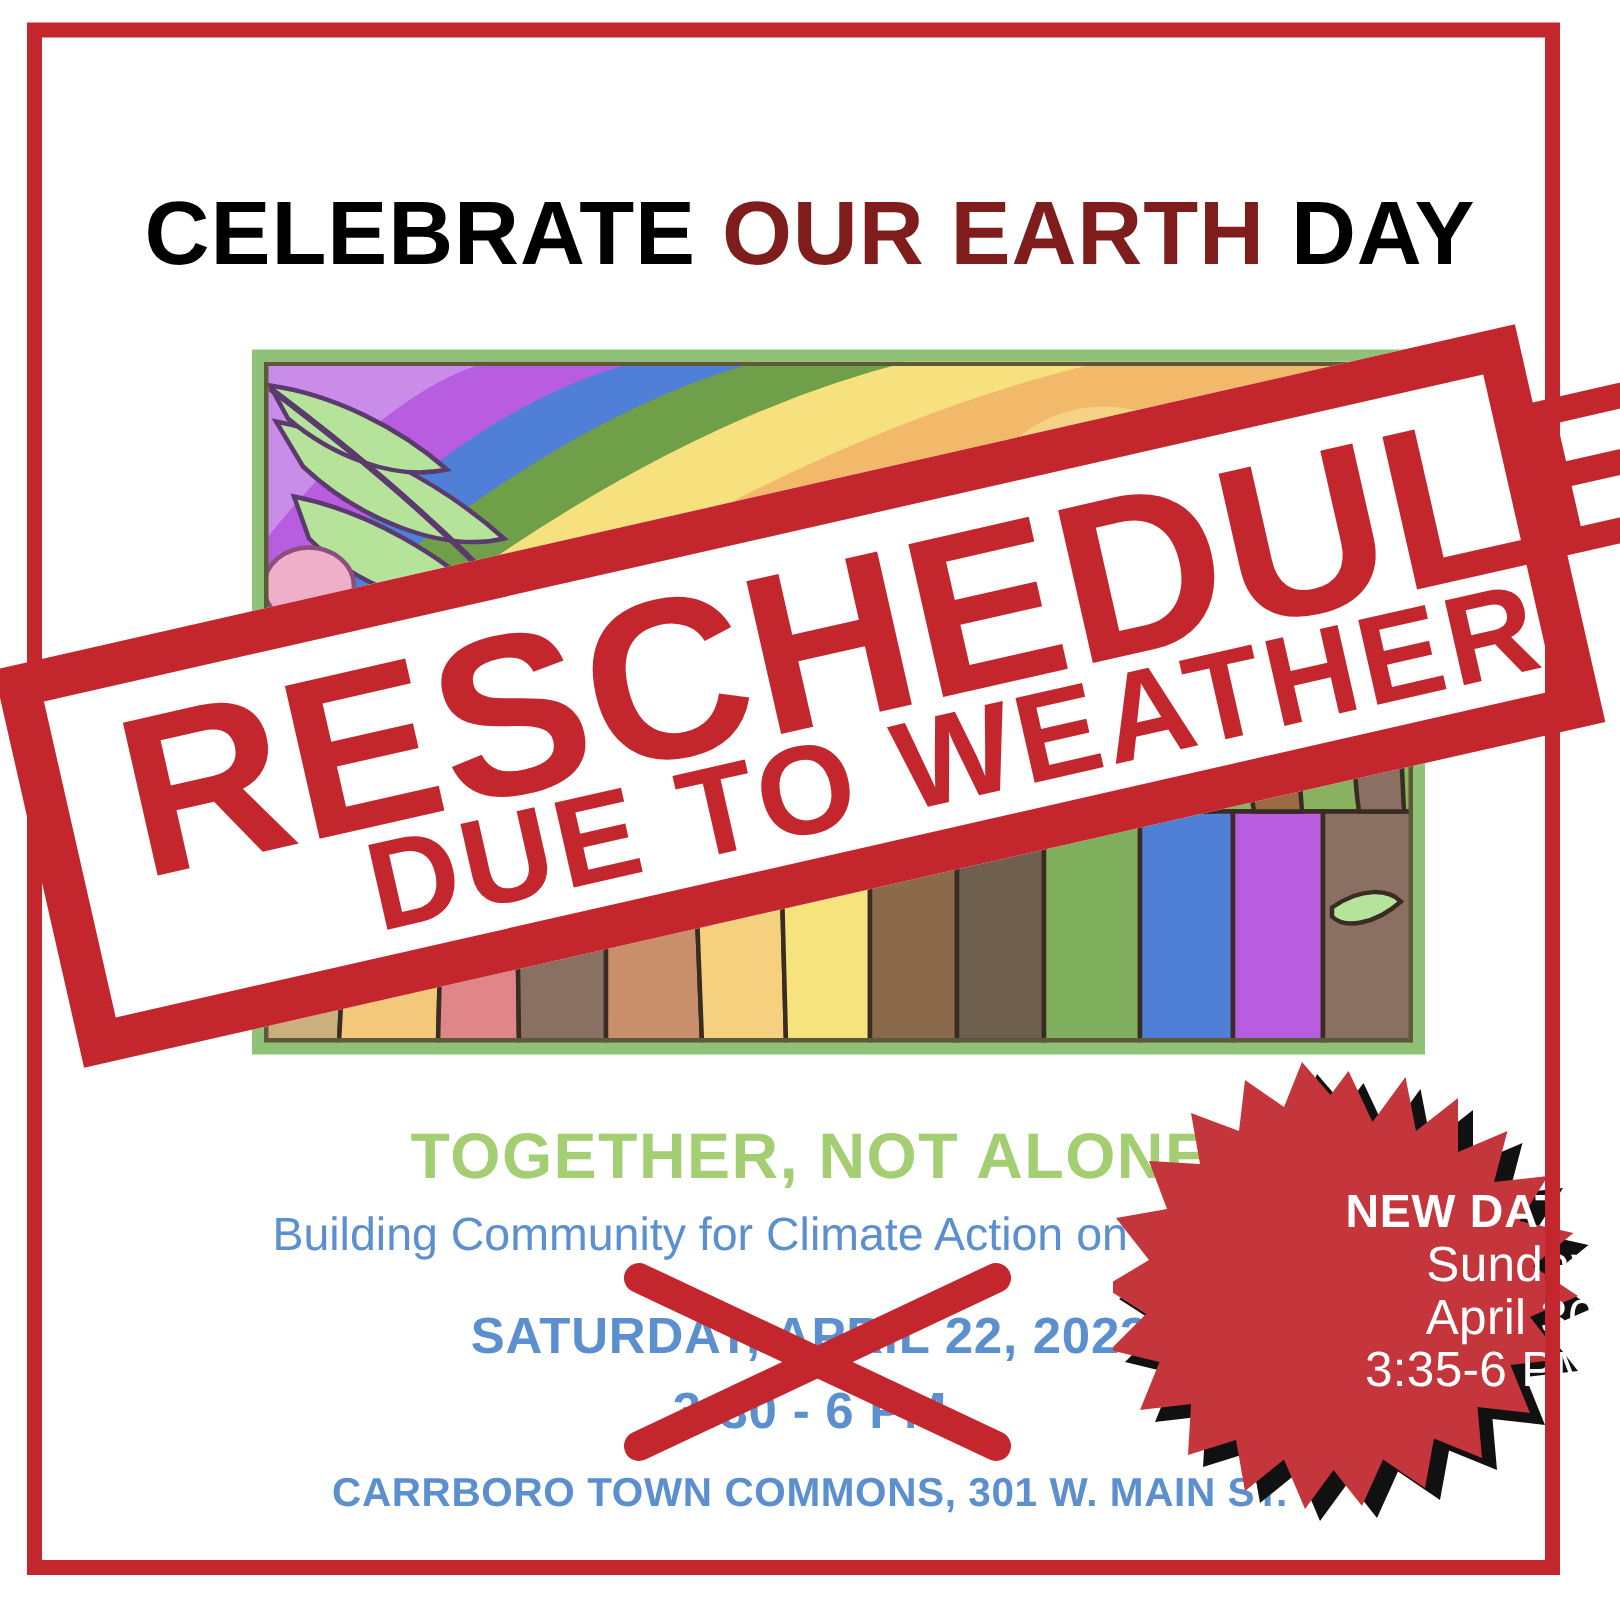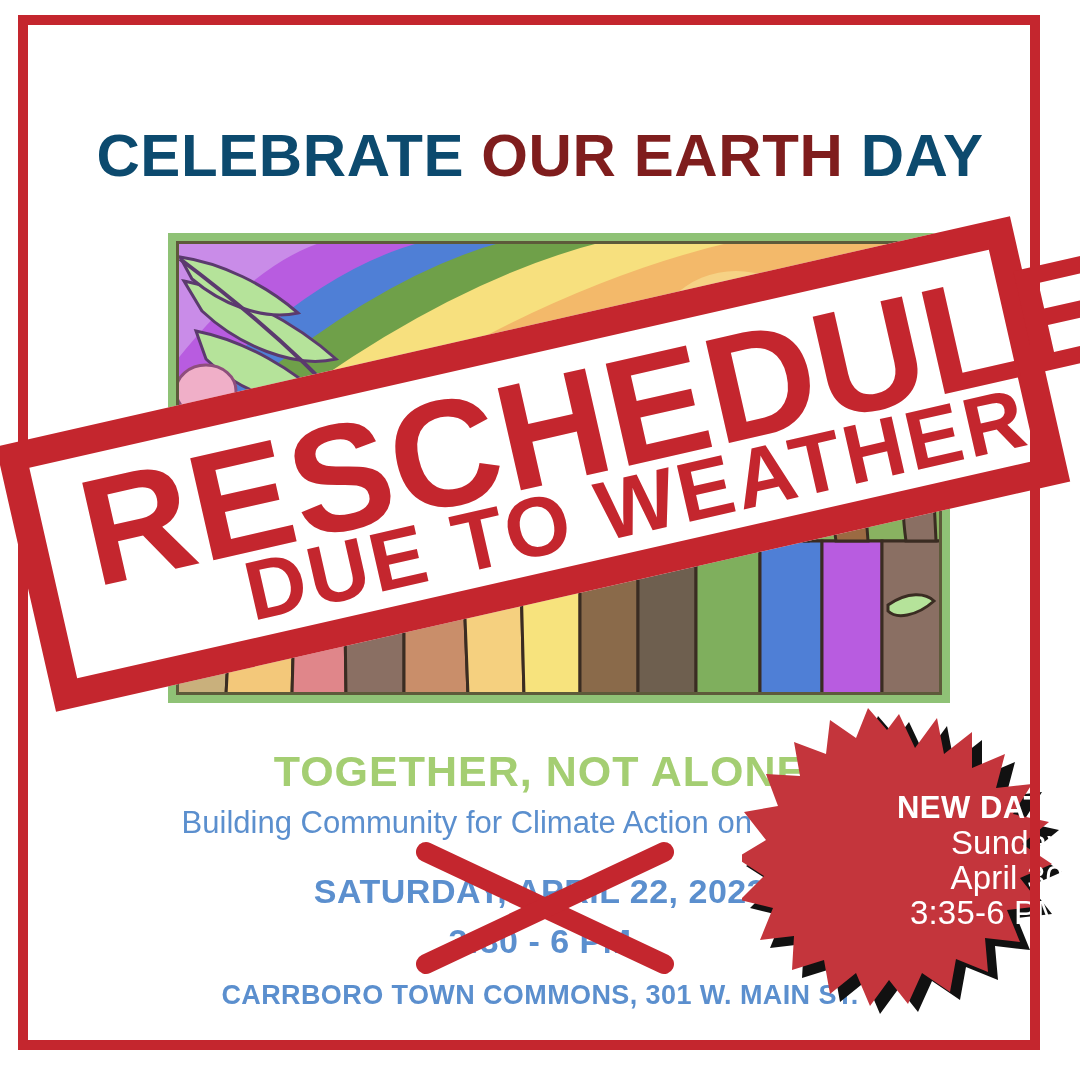--- a/index.html
+++ b/index.html
@@ -40,21 +40,21 @@
     top: 121px;
     width: 1080px;
     text-align: center;
     font-size: 60px;
     font-weight: bold;
     letter-spacing: 0.6px;
     white-space: nowrap;
     font-family: "Liberation Sans", sans-serif;
   }
   #headline span { display: inline; }
-  .hl-blue  { color: #0c4a6e; }
+  .hl-blue  { color: #000000; }
   .hl-green { color: #7f1d1d; }
 
   
   #artwork {
     position: absolute;
     left: 168px;
     top: 233px;
     width: 782px;
     height: 470px;
     background: #8FC276;

